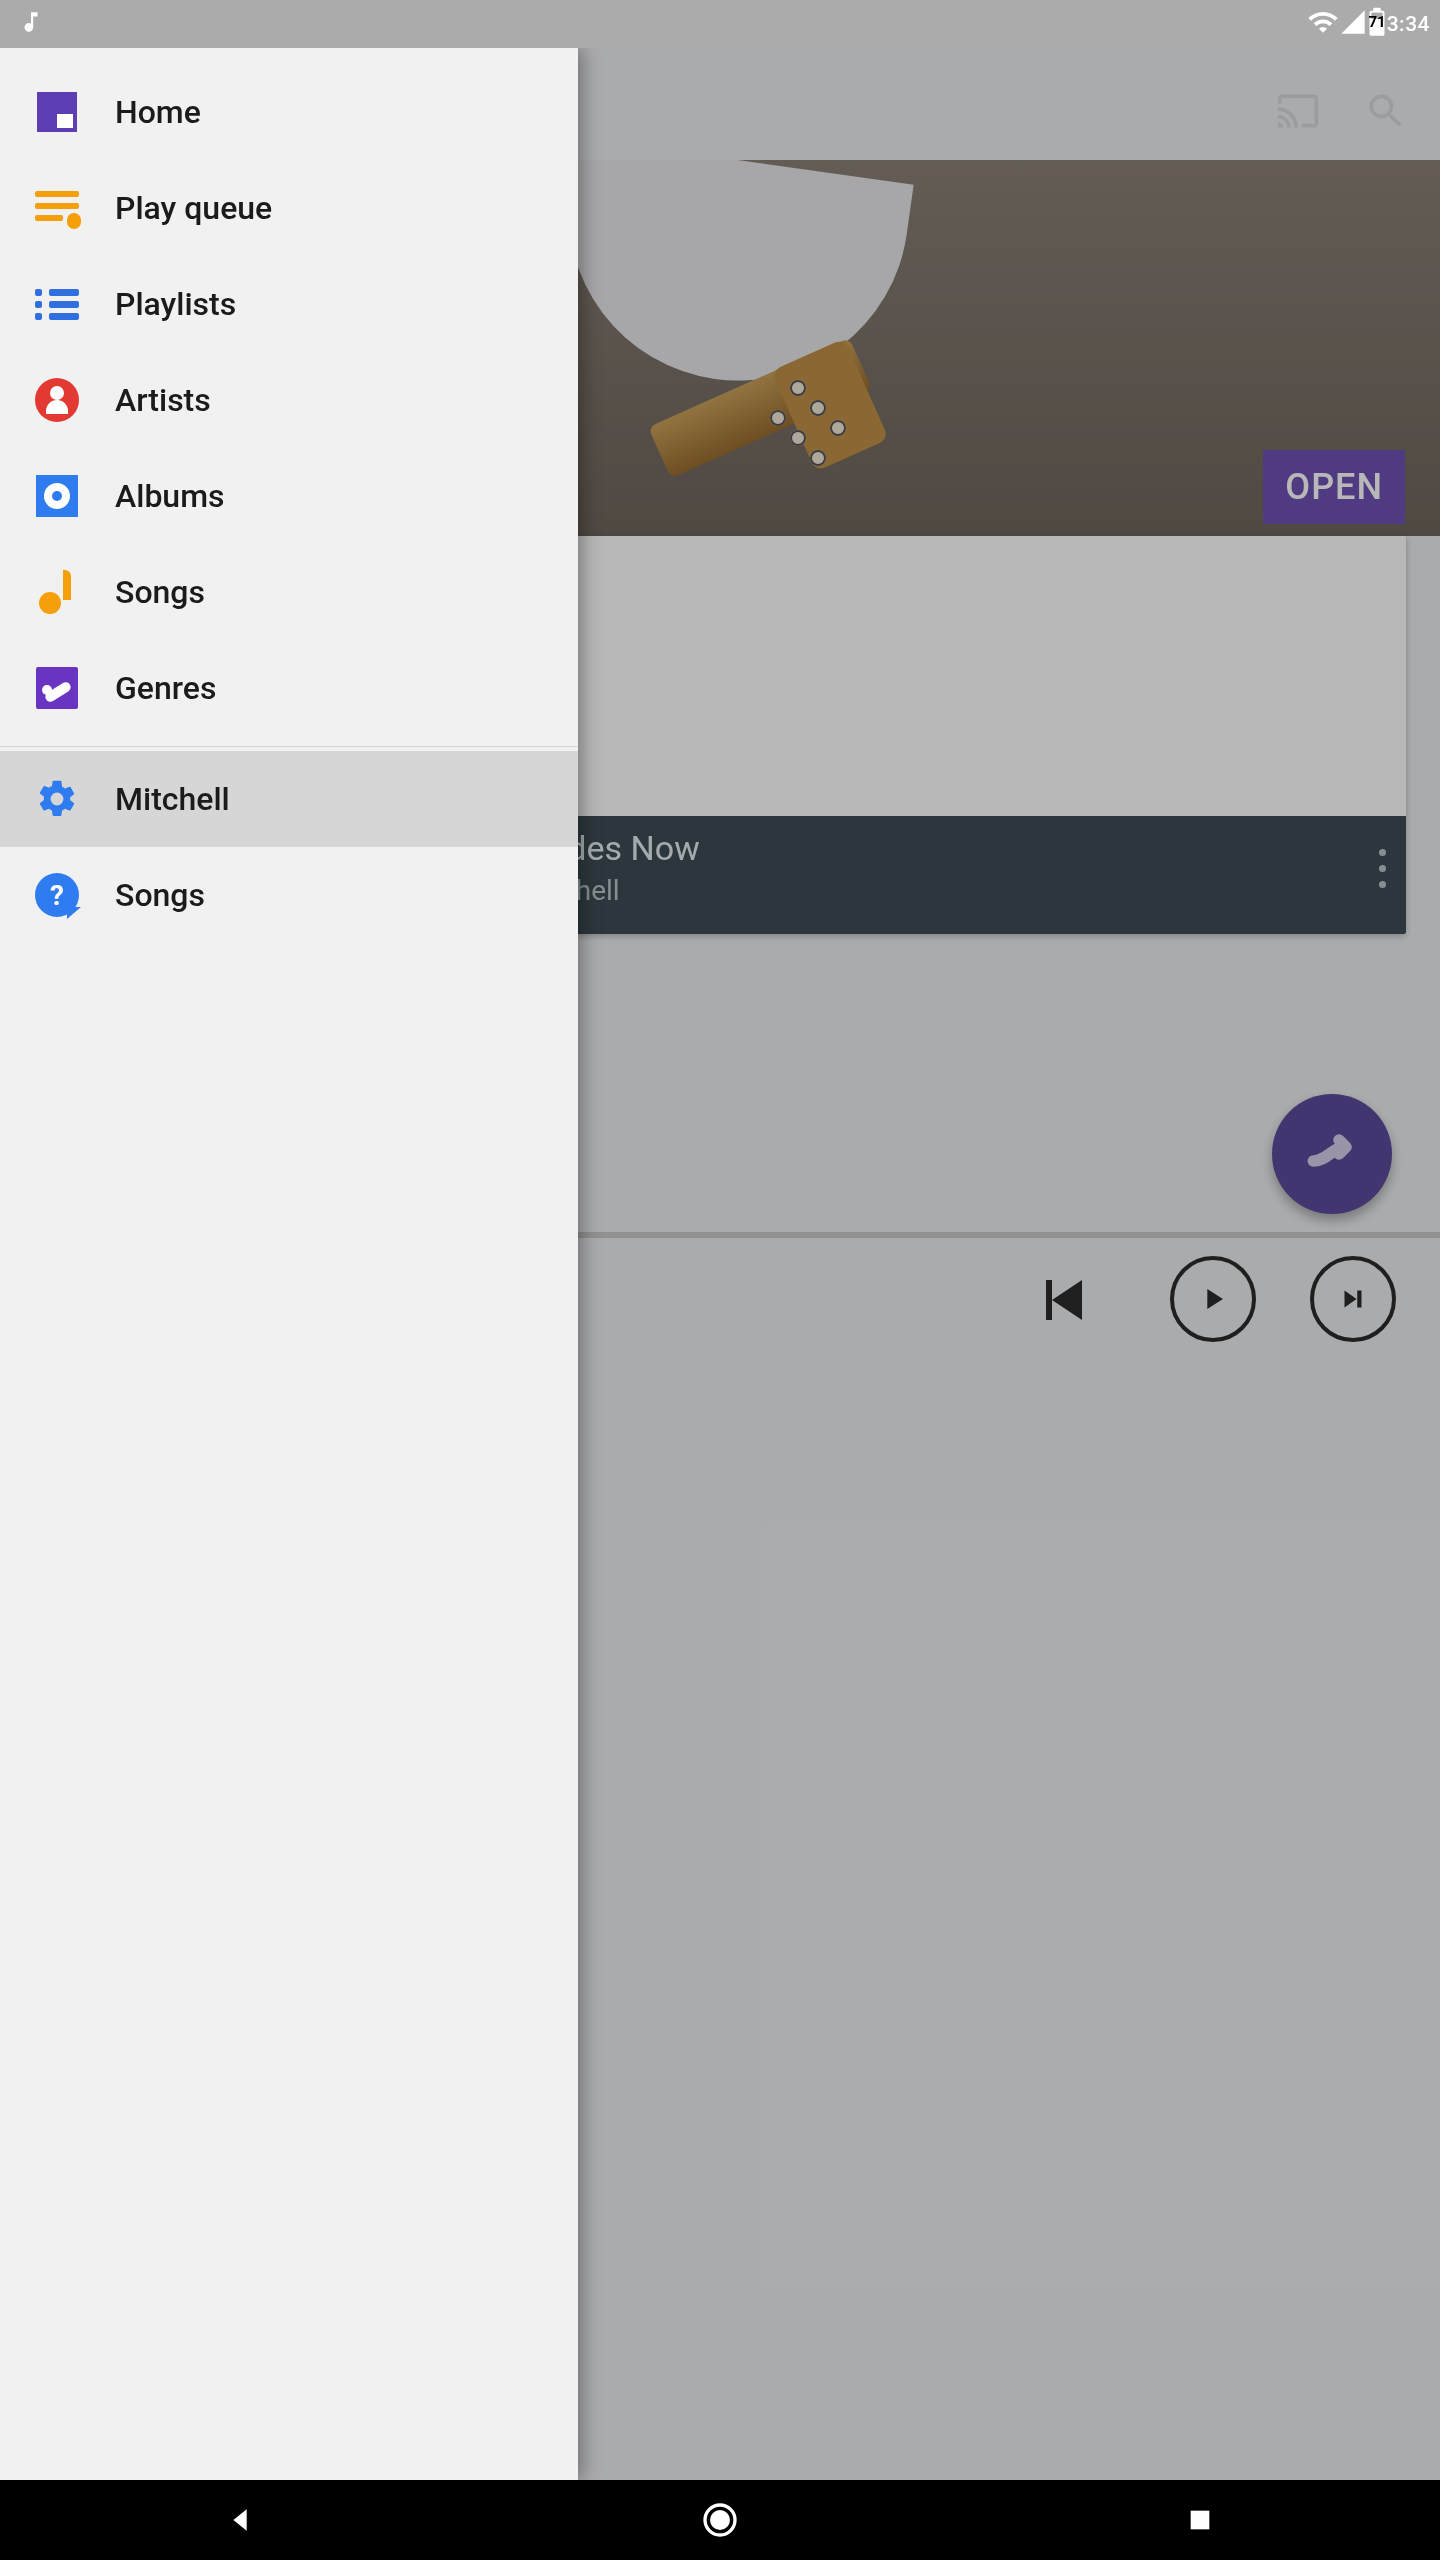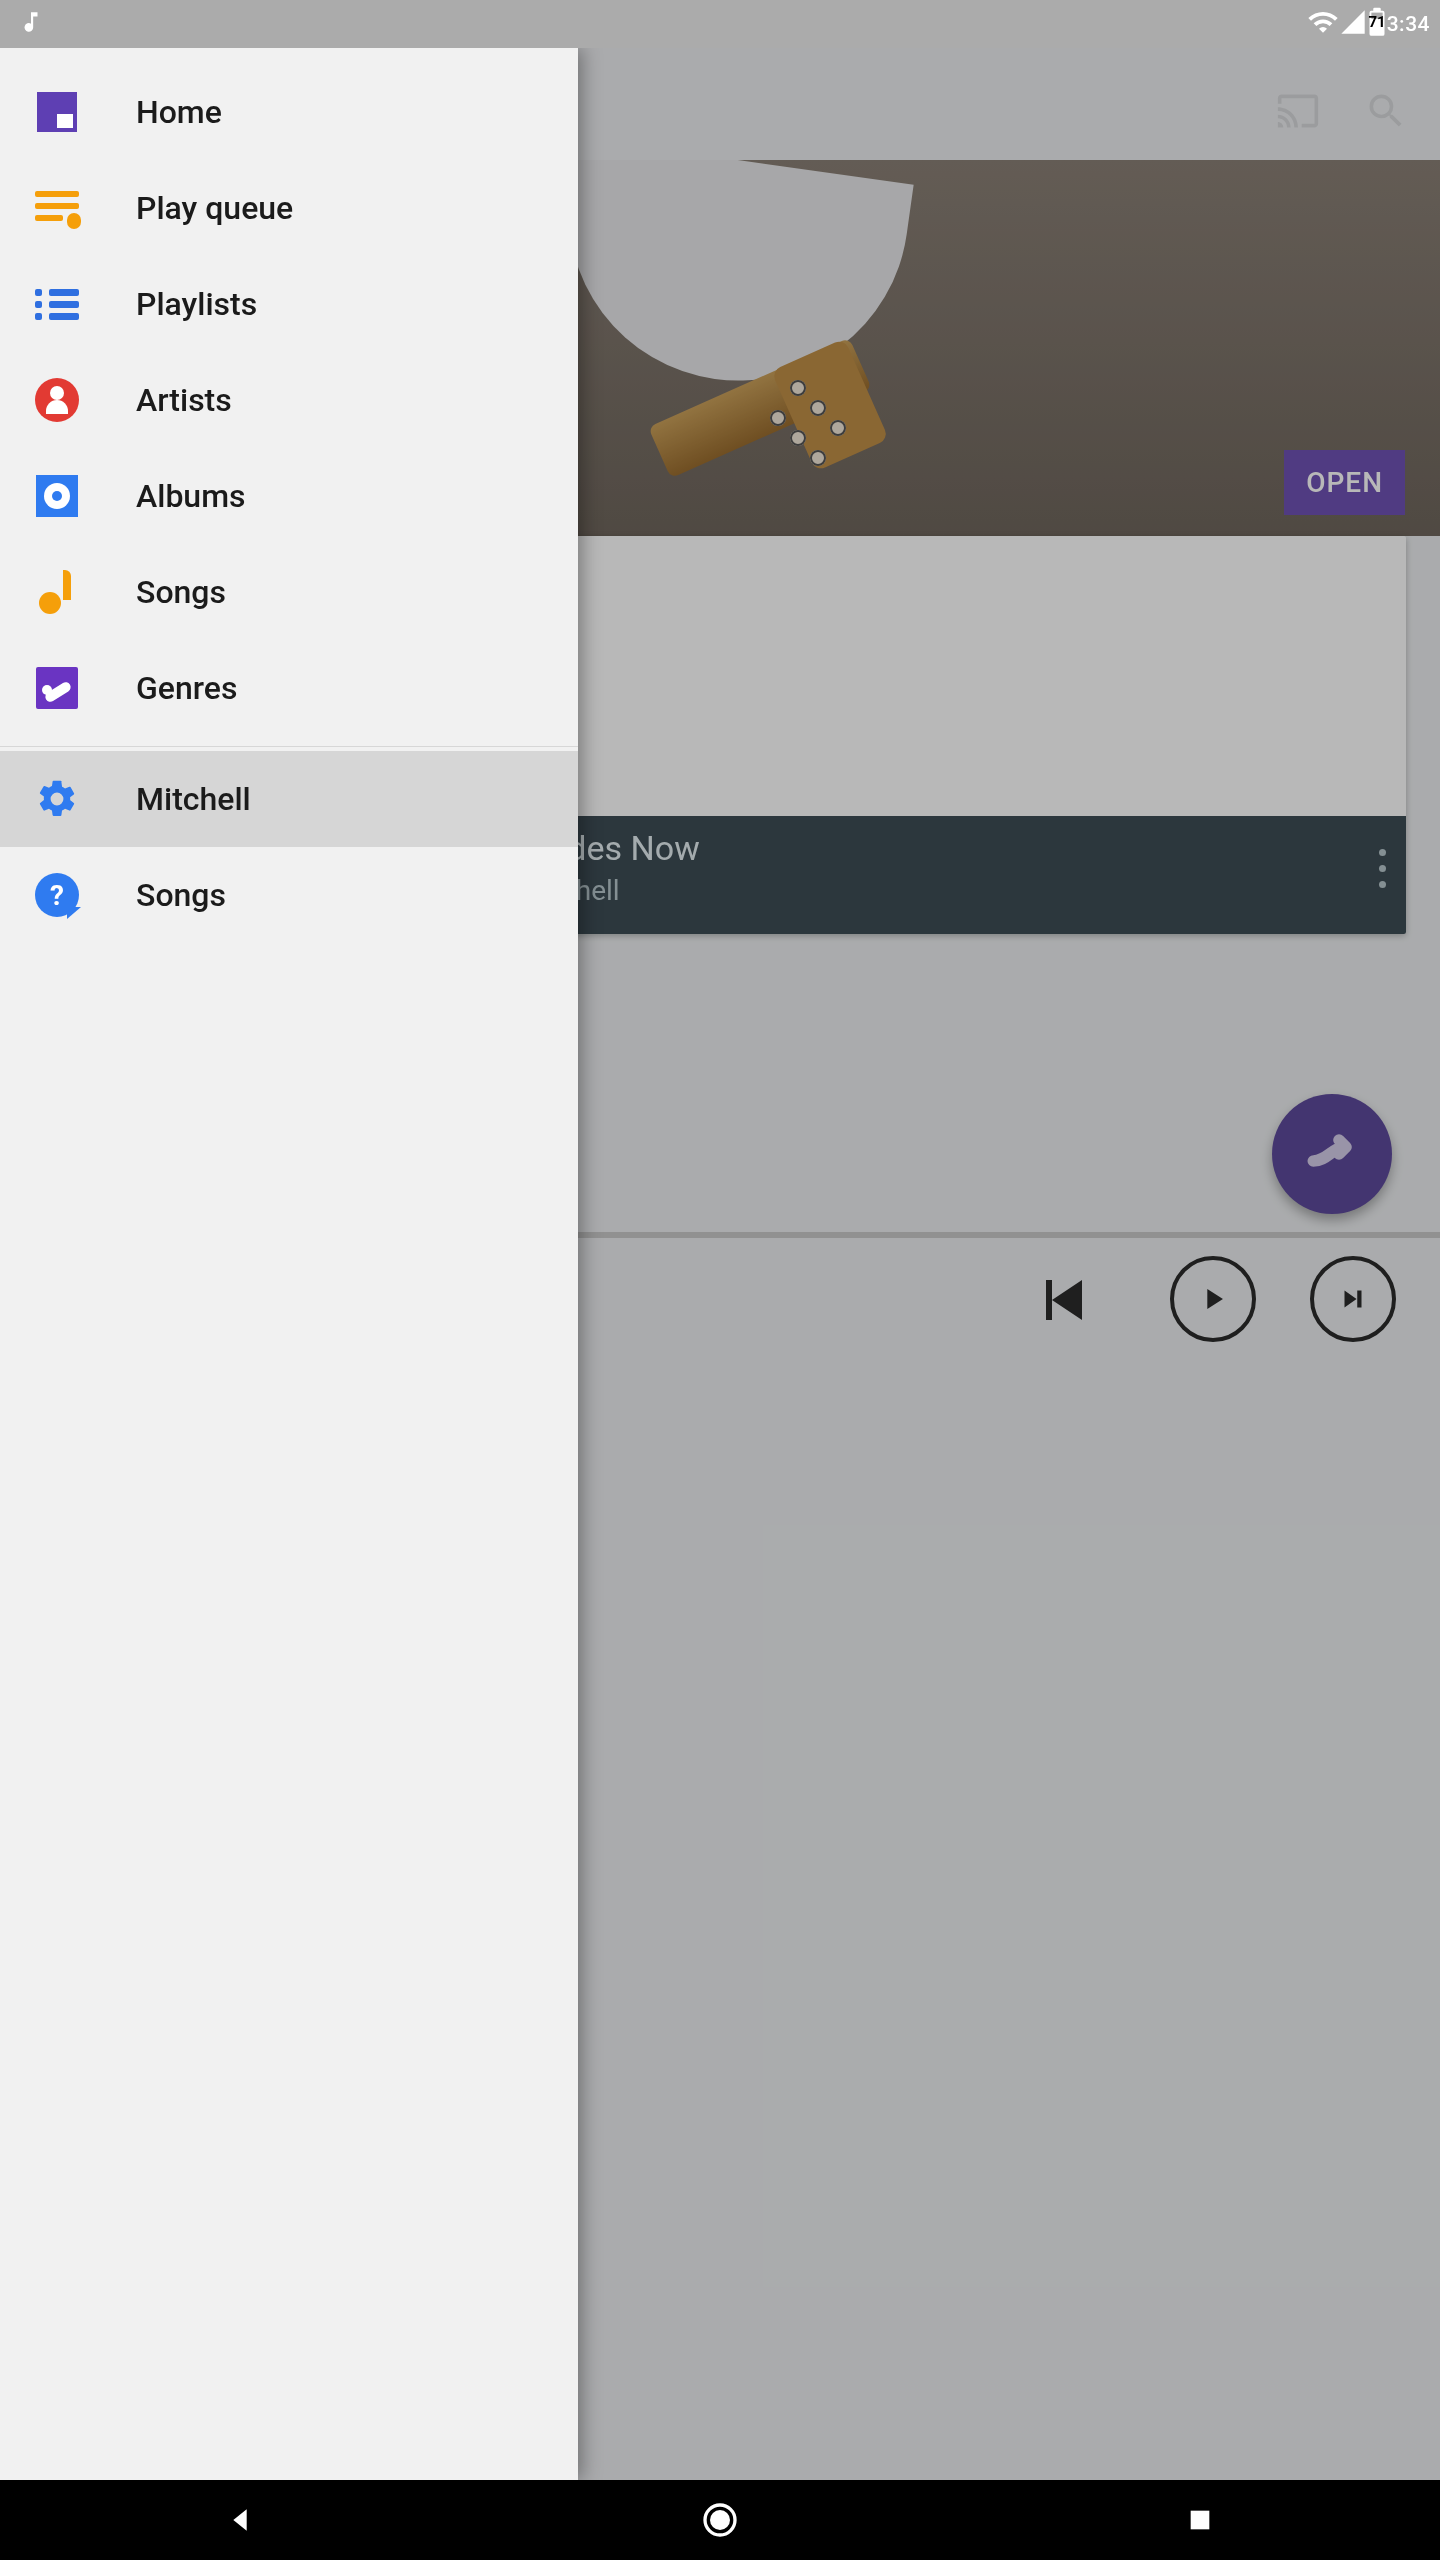--- a/index.html
+++ b/index.html
@@ -47,21 +47,21 @@
 }
 .hero .sky{position:absolute;inset:0;background:linear-gradient(#8a8076,#6f665d)}
 .hero .shirt{position:absolute; left:560px; top:0; width:340px; height:220px; border-radius:0 0 180px 180px; background:#e8e8ea; transform:rotate(8deg)}
 .hero .neck{position:absolute; left:650px; top:220px; width:220px; height:56px; background:linear-gradient(#caa05a,#9a6d2f); transform:rotate(-24deg); border-radius:8px}
 .hero .head{position:absolute; left:790px; top:190px; width:80px; height:110px; background:#c08f47; border-radius:10px; transform:rotate(-24deg)}
 .hero .tuner{position:absolute; width:16px; height:16px; border-radius:50%; background:#f2e8d8; box-shadow:0 0 0 2px #555 inset}
 .hero .t1{left:790px;top:220px}.hero .t2{left:810px;top:240px}.hero .t3{left:830px;top:260px}
 .hero .t4{left:770px;top:250px}.hero .t5{left:790px;top:270px}.hero .t6{left:810px;top:290px}
 .open-pill{
   position:absolute; right:35px; top:450px; z-index:30;
-  background:#7053b5; color:#fff; font-size:28px; font-weight:500; letter-spacing:1px;
+  background:#7053b5; color:#fff; font-size:36px; font-weight:500; letter-spacing:1px;
   padding:16px 22px;
 }
 
 
 .card{
   position:absolute; left:34px; right:34px; top:536px; height:398px;
   background:#fff; border-radius:2px;
   box-shadow:0 2px 6px rgba(0,0,0,.25);
   overflow:hidden;
 }
@@ -133,21 +133,21 @@
 
 .drawer{
   position:absolute; top:48px; left:0; bottom:80px; width:578px;
   background:#f1f1f1;
   z-index:200;
   box-shadow:4px 0 18px rgba(0,0,0,.35);
   overflow:hidden;
 }
 .dlist{list-style:none; padding-top:16px}
 .ditem{
-  height:96px; display:flex; align-items:center; gap:56px;
+  height:96px; display:flex; align-items:center; gap:35px;
   padding-left:34px;
   font-size:32px; color:#1b1b1b; font-weight:500;
 }
 .ditem .iconbox{width:46px;height:46px;display:flex;align-items:center;justify-content:center;flex:0 0 46px}
 .ditem.selected{background:#d6d6d6}
 .ddivider{height:1px;background:#d7d7d7;margin:10px 0 4px}
 
 
 .ic-home{width:40px;height:40px;border:4px solid #5e3fb3;position:relative;background:#fff}
 .ic-home::before{content:"";position:absolute;left:0;top:0;width:16px;bottom:0;background:#5e3fb3}

